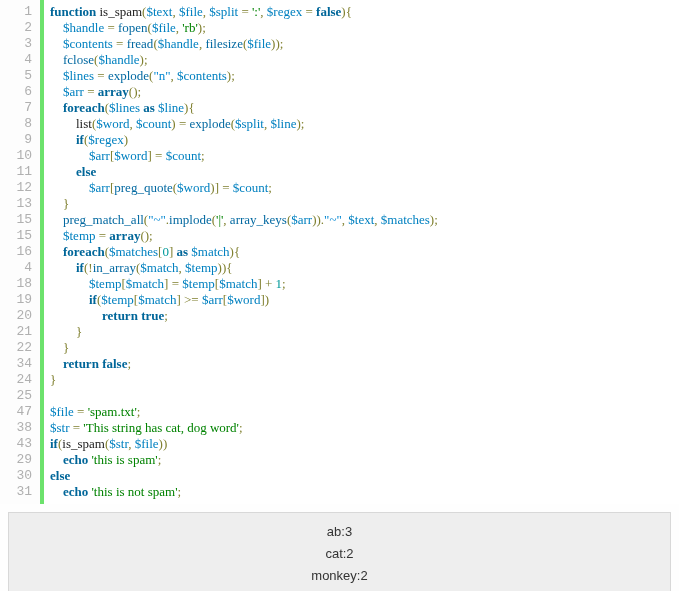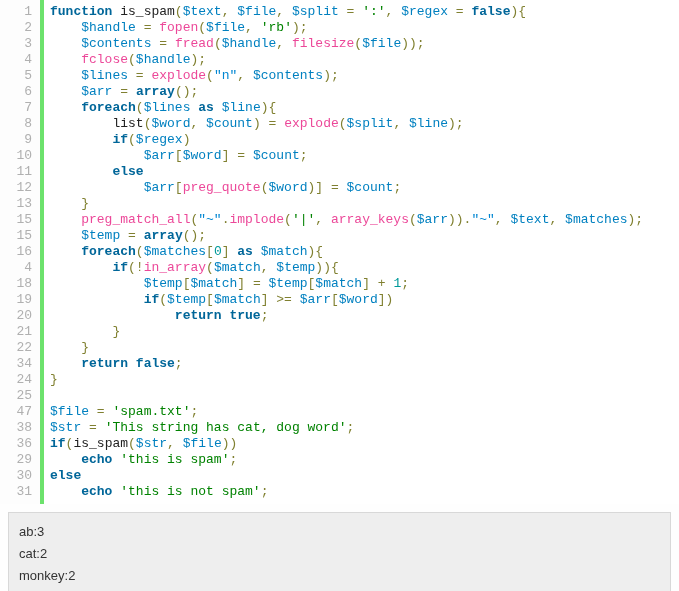--- a/index.html
+++ b/index.html
@@ -30,41 +30,42 @@
   .marker {
     width: 4px;
     background: #6ce26c;
     margin-right: 6px;
   }
   .code {
     padding: 4px 0;
     white-space: pre;
     line-height: 16px;
     color: #222;
+    font-family: Liberation Serif, serif;
   }
   .code .line { height:16px; }
   .kw   { color: #006699; font-weight: bold; }
-  .fn   { color: #ec4899; }
+  .fn   { color: #0369a1; }
   .var  { color: #0080c0; }
   .str  { color: #0086d2; }
   .strq { color: #008200; }
   .op   { color: #808030; }
   .num  { color: #009999; }
   .plain{ color:#222; }
 
   .output {
     margin: 8px;
     padding: 8px 10px 10px 10px;
     background: #eeeeee;
     border: 1px solid #d8d8d8;
     font-family: Arial, sans-serif;
     font-size: 13px;
     color: #333;
   }
-  .output div { line-height: 22px; }
+  .output div { line-height: 22px; text-align: center; }
 </style>
 </head>
 <body>
 
 <div class="code-block">
   <div class="gutter" id="gutter">
       <div>1</div>
       <div>2</div>
       <div>3</div>
       <div>4</div>
@@ -84,21 +85,21 @@
       <div>18</div>
       <div>19</div>
       <div>20</div>
       <div>21</div>
       <div>22</div>
       <div>34</div>
       <div>24</div>
       <div>25</div>
       <div>47</div>
       <div>38</div>
-      <div>36</div>
+      <div>43</div>
       <div>29</div>
       <div>30</div>
       <div>31</div>
     </div>
   <div class="marker"></div>
   <div class="code" id="code"><div class="line"><span class="kw">function</span><span class="plain"> is_spam</span><span class="op">(</span><span class="var">$text</span><span class="op">,</span><span class="plain"> </span><span class="var">$file</span><span class="op">,</span><span class="plain"> </span><span class="var">$split</span><span class="plain"> </span><span class="op">=</span><span class="plain"> </span><span class="strq">':'</span><span class="op">,</span><span class="plain"> </span><span class="var">$regex</span><span class="plain"> </span><span class="op">=</span><span class="plain"> </span><span class="kw">false</span><span class="op">)</span><span class="op">{</span></div><div class="line"><span class="plain">    </span><span class="var">$handle</span><span class="plain"> </span><span class="op">=</span><span class="plain"> </span><span class="fn">fopen</span><span class="op">(</span><span class="var">$file</span><span class="op">,</span><span class="plain"> </span><span class="strq">'rb'</span><span class="op">)</span><span class="op">;</span></div><div class="line"><span class="plain">    </span><span class="var">$contents</span><span class="plain"> </span><span class="op">=</span><span class="plain"> </span><span class="fn">fread</span><span class="op">(</span><span class="var">$handle</span><span class="op">,</span><span class="plain"> </span><span class="fn">filesize</span><span class="op">(</span><span class="var">$file</span><span class="op">)</span><span class="op">)</span><span class="op">;</span></div><div class="line"><span class="plain">    </span><span class="fn">fclose</span><span class="op">(</span><span class="var">$handle</span><span class="op">)</span><span class="op">;</span></div><div class="line"><span class="plain">    </span><span class="var">$lines</span><span class="plain"> </span><span class="op">=</span><span class="plain"> </span><span class="fn">explode</span><span class="op">(</span><span class="str">"n"</span><span class="op">,</span><span class="plain"> </span><span class="var">$contents</span><span class="op">)</span><span class="op">;</span></div><div class="line"><span class="plain">    </span><span class="var">$arr</span><span class="plain"> </span><span class="op">=</span><span class="plain"> </span><span class="kw">array</span><span class="op">(</span><span class="op">)</span><span class="op">;</span></div><div class="line"><span class="plain">    </span><span class="kw">foreach</span><span class="op">(</span><span class="var">$lines</span><span class="plain"> </span><span class="kw">as</span><span class="plain"> </span><span class="var">$line</span><span class="op">)</span><span class="op">{</span></div><div class="line"><span class="plain">        list</span><span class="op">(</span><span class="var">$word</span><span class="op">,</span><span class="plain"> </span><span class="var">$count</span><span class="op">)</span><span class="plain"> </span><span class="op">=</span><span class="plain"> </span><span class="fn">explode</span><span class="op">(</span><span class="var">$split</span><span class="op">,</span><span class="plain"> </span><span class="var">$line</span><span class="op">)</span><span class="op">;</span></div><div class="line"><span class="plain">        </span><span class="kw">if</span><span class="op">(</span><span class="var">$regex</span><span class="op">)</span></div><div class="line"><span class="plain">            </span><span class="var">$arr</span><span class="op">[</span><span class="var">$word</span><span class="op">]</span><span class="plain"> </span><span class="op">=</span><span class="plain"> </span><span class="var">$count</span><span class="op">;</span></div><div class="line"><span class="plain">        </span><span class="kw">else</span></div><div class="line"><span class="plain">            </span><span class="var">$arr</span><span class="op">[</span><span class="fn">preg_quote</span><span class="op">(</span><span class="var">$word</span><span class="op">)</span><span class="op">]</span><span class="plain"> </span><span class="op">=</span><span class="plain"> </span><span class="var">$count</span><span class="op">;</span></div><div class="line"><span class="plain">    </span><span class="op">}</span></div><div class="line"><span class="plain">    </span><span class="fn">preg_match_all</span><span class="op">(</span><span class="str">"~"</span><span class="op">.</span><span class="fn">implode</span><span class="op">(</span><span class="strq">'|'</span><span class="op">,</span><span class="plain"> </span><span class="fn">array_keys</span><span class="op">(</span><span class="var">$arr</span><span class="op">)</span><span class="op">)</span><span class="op">.</span><span class="str">"~"</span><span class="op">,</span><span class="plain"> </span><span class="var">$text</span><span class="op">,</span><span class="plain"> </span><span class="var">$matches</span><span class="op">)</span><span class="op">;</span></div><div class="line"><span class="plain">    </span><span class="var">$temp</span><span class="plain"> </span><span class="op">=</span><span class="plain"> </span><span class="kw">array</span><span class="op">(</span><span class="op">)</span><span class="op">;</span></div><div class="line"><span class="plain">    </span><span class="kw">foreach</span><span class="op">(</span><span class="var">$matches</span><span class="op">[</span><span class="num">0</span><span class="op">]</span><span class="plain"> </span><span class="kw">as</span><span class="plain"> </span><span class="var">$match</span><span class="op">)</span><span class="op">{</span></div><div class="line"><span class="plain">        </span><span class="kw">if</span><span class="op">(</span><span class="op">!</span><span class="fn">in_array</span><span class="op">(</span><span class="var">$match</span><span class="op">,</span><span class="plain"> </span><span class="var">$temp</span><span class="op">)</span><span class="op">)</span><span class="op">{</span></div><div class="line"><span class="plain">            </span><span class="var">$temp</span><span class="op">[</span><span class="var">$match</span><span class="op">]</span><span class="plain"> </span><span class="op">=</span><span class="plain"> </span><span class="var">$temp</span><span class="op">[</span><span class="var">$match</span><span class="op">]</span><span class="plain"> </span><span class="op">+</span><span class="plain"> </span><span class="num">1</span><span class="op">;</span></div><div class="line"><span class="plain">            </span><span class="kw">if</span><span class="op">(</span><span class="var">$temp</span><span class="op">[</span><span class="var">$match</span><span class="op">]</span><span class="plain"> </span><span class="op">&gt;=</span><span class="plain"> </span><span class="var">$arr</span><span class="op">[</span><span class="var">$word</span><span class="op">]</span><span class="op">)</span></div><div class="line"><span class="plain">                </span><span class="kw">return</span><span class="plain"> </span><span class="kw">true</span><span class="op">;</span></div><div class="line"><span class="plain">        </span><span class="op">}</span></div><div class="line"><span class="plain">    </span><span class="op">}</span></div><div class="line"><span class="plain">    </span><span class="kw">return</span><span class="plain"> </span><span class="kw">false</span><span class="op">;</span></div><div class="line"><span class="op">}</span></div><div class="line">&nbsp;</div><div class="line"><span class="var">$file</span><span class="plain"> </span><span class="op">=</span><span class="plain"> </span><span class="strq">'spam.txt'</span><span class="op">;</span></div><div class="line"><span class="var">$str</span><span class="plain"> </span><span class="op">=</span><span class="plain"> </span><span class="strq">'This string has cat, dog word'</span><span class="op">;</span></div><div class="line"><span class="kw">if</span><span class="op">(</span><span class="plain">is_spam</span><span class="op">(</span><span class="var">$str</span><span class="op">,</span><span class="plain"> </span><span class="var">$file</span><span class="op">)</span><span class="op">)</span></div><div class="line"><span class="plain">    </span><span class="kw">echo</span><span class="plain"> </span><span class="strq">'this is spam'</span><span class="op">;</span></div><div class="line"><span class="kw">else</span></div><div class="line"><span class="plain">    </span><span class="kw">echo</span><span class="plain"> </span><span class="strq">'this is not spam'</span><span class="op">;</span></div></div>
 </div>
 
 <div class="output" id="output">
     <div>ab:3</div>

